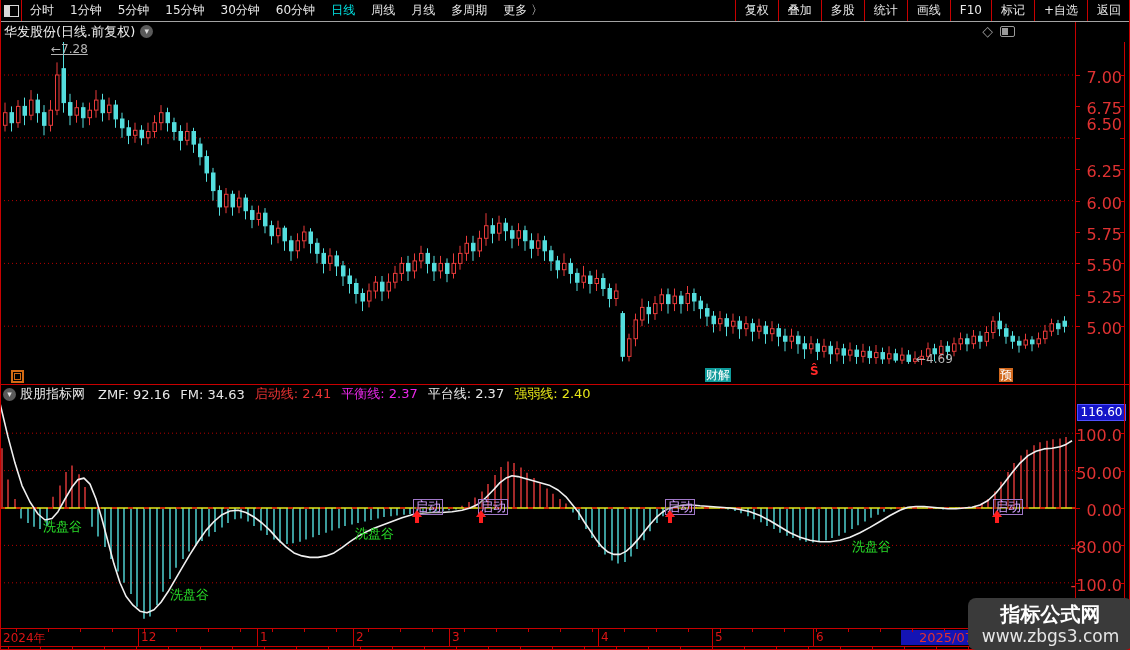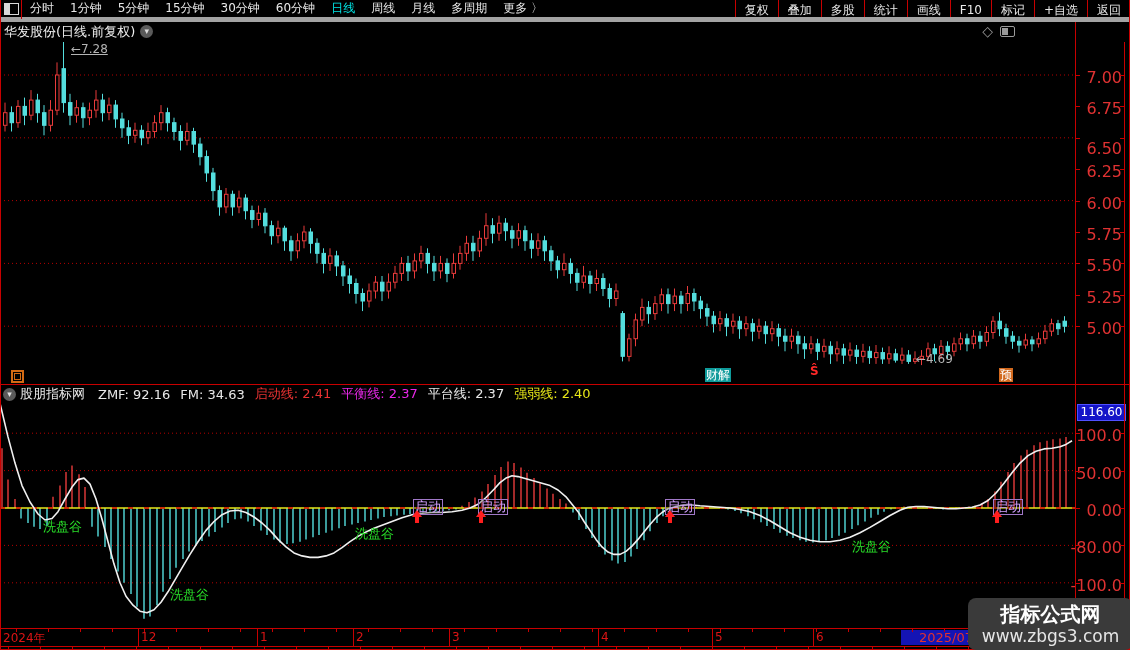--- a/index.html
+++ b/index.html
@@ -1,20 +1,20 @@
 <!DOCTYPE html>
 <html><head>
 <meta charset="utf-8">
 <style>
   html,body{margin:0;padding:0;background:#000;}
   #app{position:relative;width:1130px;height:650px;background:#000;overflow:hidden;
        font-family:"DejaVu Sans",sans-serif;color:#e8e8e8;}
   
   #menubar{position:absolute;left:0;top:0;width:1130px;height:22px;background:#000;
-           border-bottom:5px solid #a3a3a3;display:flex;align-items:center;box-sizing:border-box;}
+           border-bottom:1px solid #a3a3a3;display:flex;align-items:center;box-sizing:border-box;}
   #menu-left-icon{width:22px;height:21px;border-right:1px solid #c80000;border-left:1px solid #c80000;
            display:flex;align-items:center;justify-content:center;box-sizing:border-box;}
   #menu-left-icon .glyph{width:13px;height:10px;border:1px solid #d8d8d8;display:flex;}
   #menu-left-icon .glyph i{display:block;width:5px;height:100%;background:#d8d8d8;}
   #menu-left{display:flex;align-items:center;height:100%;}
   .mitem{padding:0 8px;font-size:12px;color:#e8e8e8;line-height:21px;white-space:nowrap;cursor:default;}
   .mitem.active{color:#00e8e8;}
   #menu-right{margin-left:auto;display:flex;align-items:stretch;height:100%;}
   .ritem{padding:0 9px;font-size:12px;color:#e8e8e8;line-height:21px;border-left:1px solid #c80000;white-space:nowrap;}
   
@@ -448,38 +448,38 @@
         <rect x="1037" y="296.8" width="3.5" height="5.0" fill="#000" stroke="#e83b3b" stroke-width="1"></rect>
         <line x1="1045" y1="282.9" x2="1045" y2="301.8" stroke="#e83b3b" stroke-width="1"></line>
         <rect x="1043.5" y="289.2" width="3.5" height="7.5" fill="#000" stroke="#e83b3b" stroke-width="1"></rect>
         <line x1="1051.5" y1="276.7" x2="1051.5" y2="294.2" stroke="#e83b3b" stroke-width="1"></line>
         <rect x="1050" y="281.7" width="3.5" height="7.5" fill="#000" stroke="#e83b3b" stroke-width="1"></rect>
         <line x1="1058" y1="277.9" x2="1058" y2="293.0" stroke="#54dede" stroke-width="1"></line>
         <rect x="1056.5" y="281.7" width="3.5" height="5.0" fill="#54dede" stroke="#54dede" stroke-width="1"></rect>
         <line x1="1064.5" y1="274.2" x2="1064.5" y2="290.5" stroke="#54dede" stroke-width="1"></line>
         <rect x="1063" y="279.2" width="3.5" height="5.0" fill="#54dede" stroke="#54dede" stroke-width="1"></rect>
       </svg>
-    <div class="annot" id="annot-high" style="left:71px;top:0px;text-decoration:underline;">←7.28</div>
+    <div class="annot" id="annot-high" style="left:51px;top:0px;text-decoration:underline;">←7.28</div>
     <div class="annot" id="annot-low" style="left:916px;top:310px;">←4.69</div>
     <div class="back-btn" style="left:11px;top:328px;">
         <i></i>
       </div>
     <div class="mark-box mark-caijie" id="mark-caijie" style="left: 705px; top: 326px;">财解</div>
     <div class="mark-s" id="mark-sell" style="left: 810px; top: 322px;">Ŝ</div>
     <div class="mark-box mark-yu" id="mark-yu" style="left: 999px; top: 326px;">预</div>
   </div>
 
   <div id="main-axis">
       <div class="axlbl" style="top: 33px;">7.00</div>
       <div class="tick" style="left: 0px; top: 33px;"></div>
       <div class="tick" style="right: 6px; top: 33px;"></div>
       <div class="axlbl" style="top: 64px;">6.75</div>
       <div class="tick" style="left: 0px; top: 64px;"></div>
       <div class="tick" style="right: 6px; top: 64px;"></div>
-      <div class="axlbl" style="top: 104px;">6.50</div>
+      <div class="axlbl" style="top: 80px;">6.50</div>
       <div class="tick" style="left: 0px; top: 96px;"></div>
       <div class="tick" style="right: 6px; top: 96px;"></div>
       <div class="axlbl" style="top: 127px;">6.25</div>
       <div class="tick" style="left: 0px; top: 127px;"></div>
       <div class="tick" style="right: 6px; top: 127px;"></div>
       <div class="axlbl" style="top: 159px;">6.00</div>
       <div class="tick" style="left: 0px; top: 159px;"></div>
       <div class="tick" style="right: 6px; top: 159px;"></div>
       <div class="axlbl" style="top: 190px;">5.75</div>
       <div class="tick" style="left: 0px; top: 190px;"></div>

